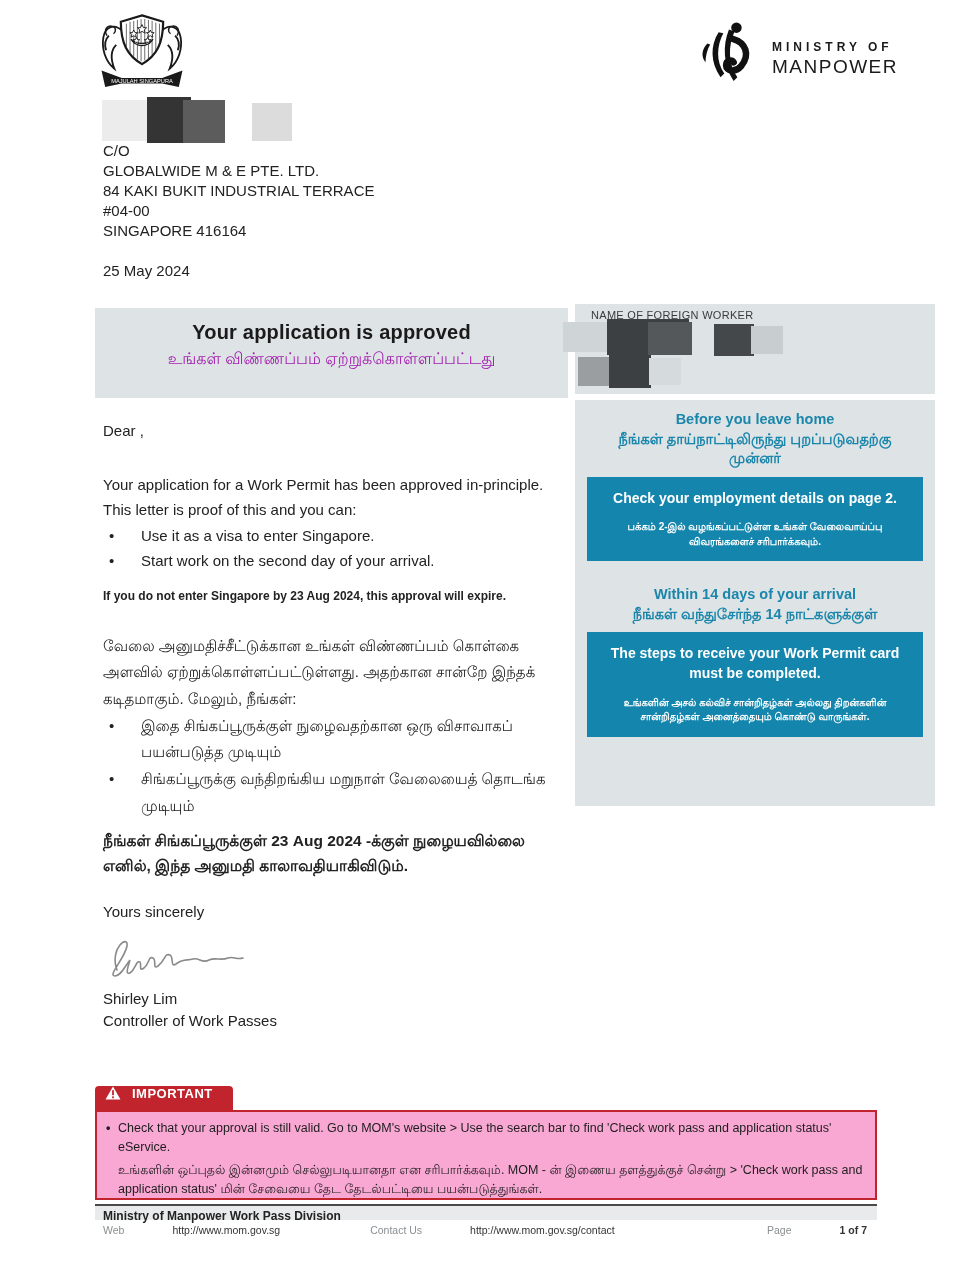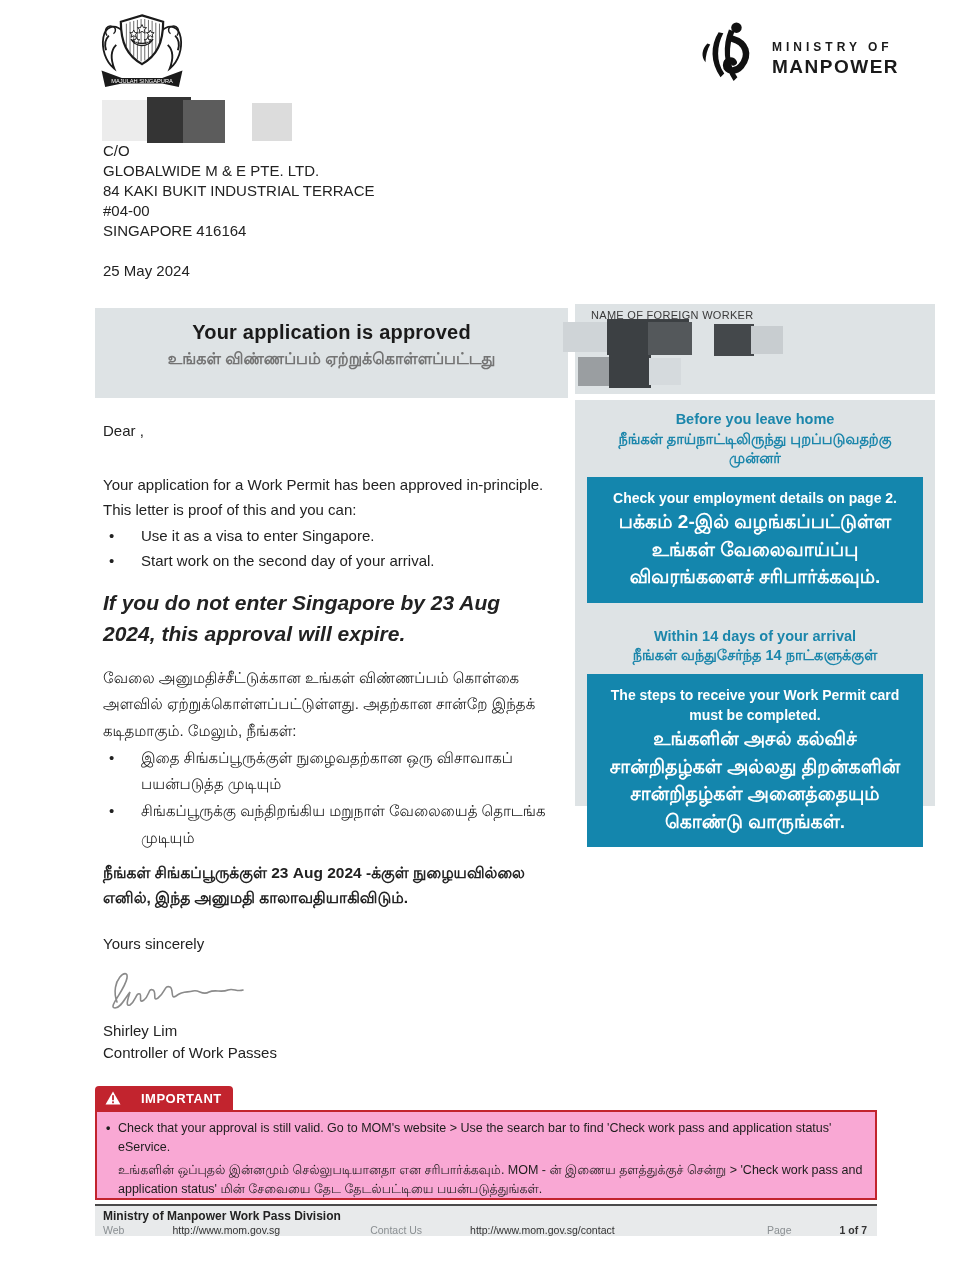--- a/index.html
+++ b/index.html
@@ -6,68 +6,68 @@
   html,body { background:#fff; }
   body { font-family:"Liberation Sans", sans-serif; color:#222; }
   #page { position:relative; width:967px; height:1280px; background:#fff; overflow:hidden; }
 
   
   .crest { position:absolute; left:95px; top:8px; width:94px; height:92px; }
   .mom-logo { position:absolute; left:698px; top:14px; width:190px; height:76px; display:flex; align-items:center; gap:14px; }
   .mom-logo svg { flex:0 0 auto; }
   .mom-words { padding-top:14px; }
   .mom-line1 { font-size:12px; font-weight:bold; letter-spacing:4px; color:#1a1a1a; }
-  .mom-line2 { font-size:19px; font-weight:bold; letter-spacing:1.5px; color:#1a1a1a; margin-top:2px; }
+  .mom-line2 { font-size:19px; font-weight:normal; letter-spacing:1.5px; color:#1a1a1a; margin-top:2px; }
 
   
   .redact { position:absolute; }
 
   
   .address { position:absolute; left:103px; top:141px; font-size:15px; line-height:20px; color:#222; }
   .date { position:absolute; left:103px; top:262px; font-size:15px; color:#222; }
 
   
   .title-box { position:absolute; left:95px; top:308px; width:473px; height:90px; background:#dee3e5; text-align:center; padding-top:13px; }
   .title-en { font-size:20px; font-weight:bold; color:#1a1a1a; letter-spacing:0.2px; }
-  .title-ta { font-size:16px; font-weight:bold; color:#737373; margin-top:6px; }
+  .title-ta { font-size:16px; font-weight:normal; color:#a21caf; margin-top:6px; }
 
   
   .worker-box { position:absolute; left:575px; top:304px; width:360px; height:90px; background:#dee3e5; }
   .worker-label { position:absolute; left:16px; top:5px; font-size:11px; color:#3a3a3a; letter-spacing:0.3px; }
 
   
   .sidebar { position:absolute; left:575px; top:400px; width:360px; height:406px; background:#dee3e5; padding:6px 12px 12px 12px; }
   .sb-heading { text-align:center; font-weight:bold; color:#1b86ab; font-size:14.5px; line-height:1.35; padding:4px 4px 8px 4px; }
   .teal-box { background:#1486ad; color:#fff; text-align:center; font-weight:bold; padding:12px 14px; }
   .teal-en { font-size:14px; line-height:1.4; }
-  .teal-ta { font-size:19px; line-height:1.45; }
+  .teal-ta { font-size:10px; line-height:1.45; margin-top:12px; }
 
   
   .letter { position:absolute; left:103px; top:418px; width:448px; font-size:15px; line-height:1.7; color:#222; }
   .salutation { margin-bottom:28px; }
   .bullet-row { display:flex; margin:0; }
   .bullet-row::before { content:"\2022"; flex:0 0 32px; padding-left:6px; }
-  .bold-notice { font-weight:bold; font-size:21px; line-height:1.5; margin-top:13px; margin-bottom:15px;font-style:italic; }
+  .bold-notice { font-weight:bold; font-size:12px; line-height:1.5; margin-top:13px; margin-bottom:28px; }
   .ta-para { line-height:1.78; }
   .ta-bold { font-weight:bold; font-size:15.5px; line-height:1.6; margin-top:10px; }
   .closing { margin-top:20px; }
   .sig-svg { display:block; margin:6px 0 2px -4px; }
   .sig-name { line-height:1.45; }
   .sig-title { line-height:1.45; }
 
   
-  .imp-tab { position:absolute; left:95px; top:1086px; width:138px; height:24px; background:#c2242e; border-radius:4px 4px 0 0; display:flex; align-items:center; gap:20px; padding:0 10px; }
+  .imp-tab { position:absolute; left:95px; top:1086px; width:138px; height:24px; background:#c2242e; border-radius:4px 4px 0 0; display:flex; align-items:flex-start; gap:11px; padding:0 10px; }
   .imp-tab-label { color:#fff; font-weight:bold; font-size:13px; letter-spacing:0.5px; }
   .imp-box { position:absolute; left:95px; top:1110px; width:782px; height:90px; background:#f9a8d4; border:2px solid #c2242e; padding:7px 12px 6px 9px; }
   .imp-row { display:flex; font-size:12.5px; line-height:1.55; color:#1d1d1d; }
   .imp-row::before { content:"\2022"; flex:0 0 12px; font-weight:bold; }
   .imp-ta { margin-left:12px; margin-top:3px; font-size:12.5px; line-height:1.55; color:#1d1d1d; }
 
   
-  .footer { position:absolute; left:95px; top:1204px; width:782px; height:32px; background:#e8eaeb; border-top:2px solid #4a4a4a; padding:3px 10px 0 8px; }
+  .footer { position:absolute; left:95px; top:1204px; width:782px; height:16px; background:#e8eaeb; border-top:2px solid #4a4a4a; padding:3px 10px 0 8px; }
   .f-division { font-size:12px; font-weight:bold; color:#222; }
   .f-row { display:flex; align-items:baseline; font-size:10.5px; margin-top:1px; }
   .f-label { color:#8a8f92; margin-right:4px; }
   .f-val { color:#333;margin-left:44px; }
   .f-contact { margin-left:90px; display:flex; }
   .f-page { margin-left:auto; display:flex;align-items:center; }
   .f-page .f-val { font-weight:bold; }
 </style>
 </head>
 <body>

